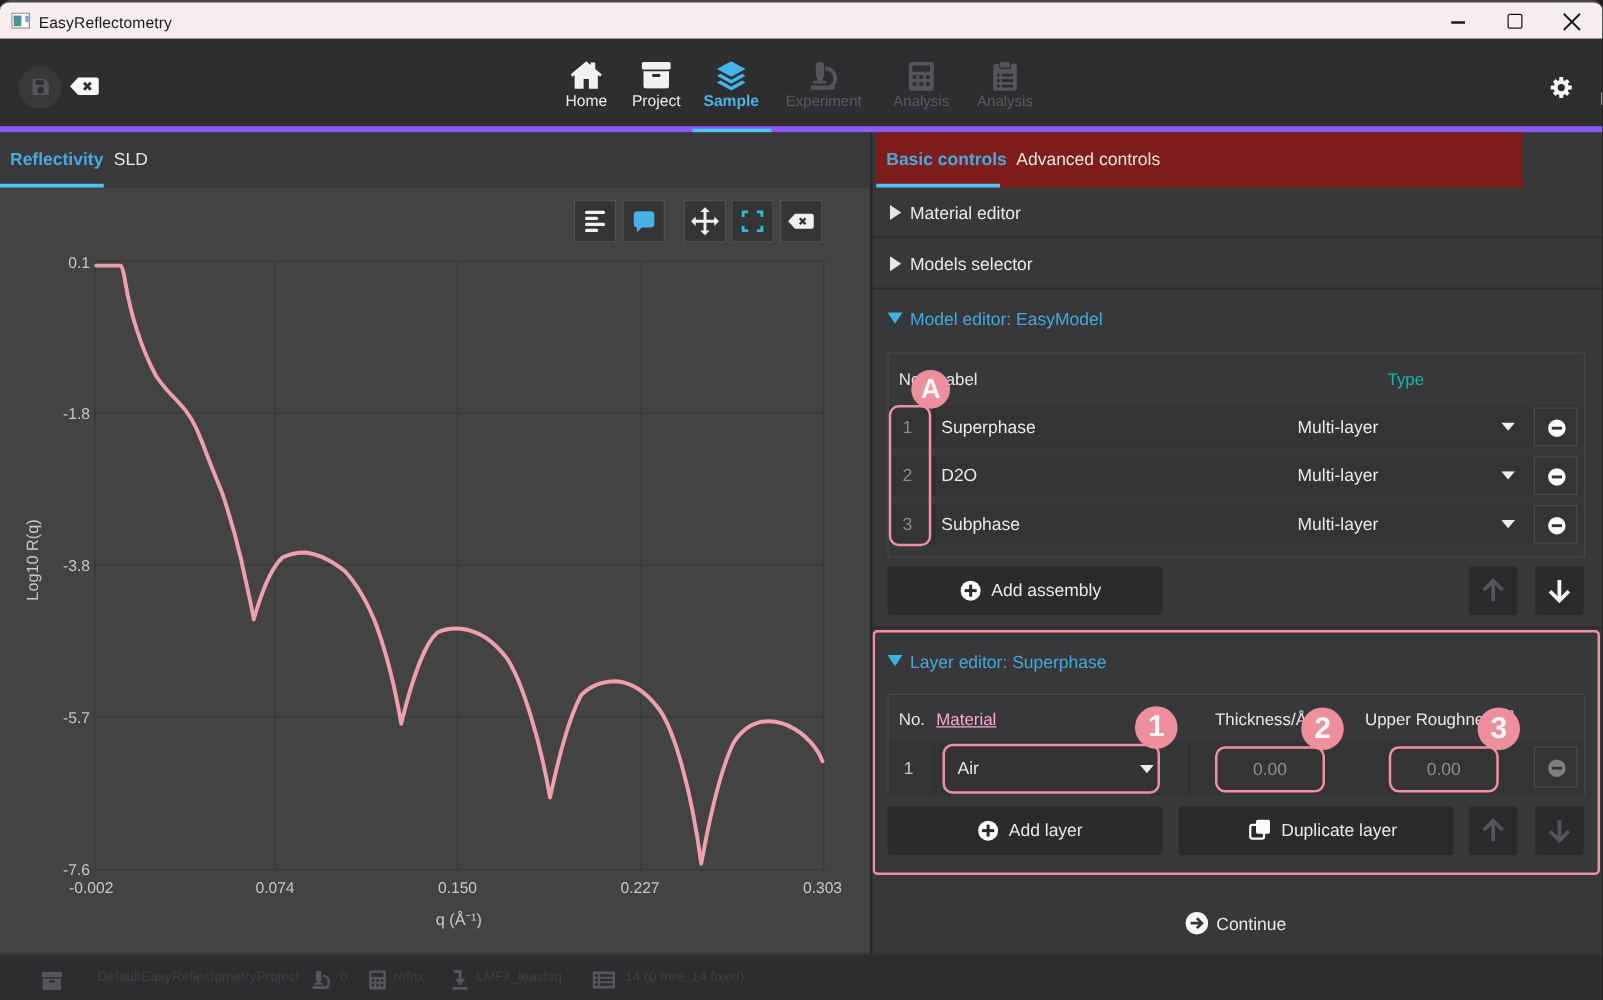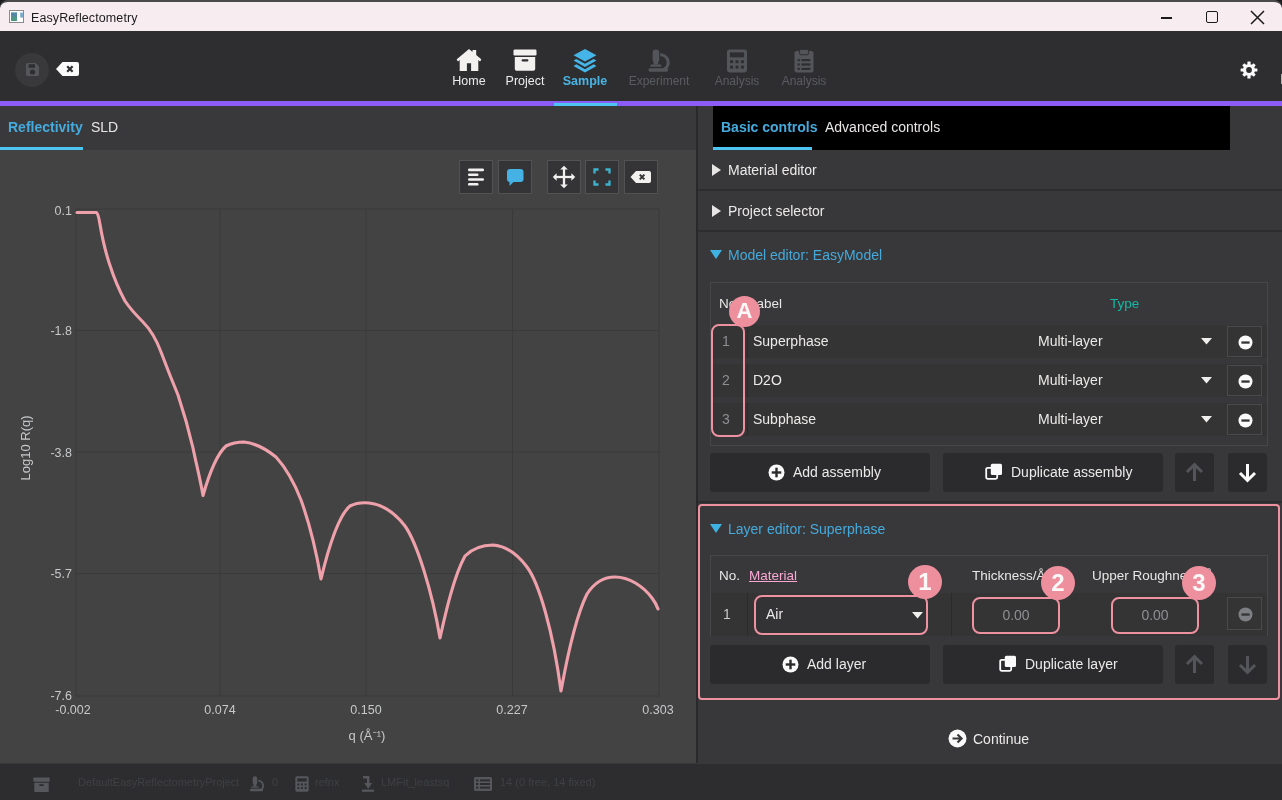--- a/index.html
+++ b/index.html
@@ -19,21 +19,21 @@
   .nav .lbl { position:absolute; top:43px; width:100%; font-size:12.5px; }
   .nav svg { position:absolute; top:18px; left:50%; transform:translateX(-50%); }
   .nav.on .lbl { color:#49b4e4; }
   .nav.off .lbl { color:#5b5c61; font-size:12px; }
   .nav.reg .lbl { color:#eceaea; }
   #sampleline { position:absolute; left:554px; top:72px; width:63px; height:3px; background:#4cc5f3; }
   
   #leftpanel { position:absolute; left:0; top:106px; width:697px; height:657px; background:#434344; }
   #lp-tabs { position:absolute; left:0; top:0; width:697px; height:44px; background:#39393b; }
   #rightpanel { position:absolute; left:697px; top:106px; width:585px; height:657px; background:#38383a; }
-  #rp-tabs { position:absolute; left:16px; top:0; width:517px; height:44px; background:#000000; }
+  #rp-tabs { position:absolute; left:4px; top:0; width:517px; height:44px; background:#7f1d1d; }
   .tabsel { color:#45abde; font-weight:bold; font-size:14px; }
   .tabnorm { color:#e9e6e4; font-size:14px; }
   .tabline { position:absolute; height:3px; background:#4cc5f3; }
   
   .secrow { position:absolute; left:0; width:585px; height:41px; border-bottom:2px solid #2d2d2f; }
   .sectitle { position:absolute; left:31px; top:12px; font-size:14px; color:#eceae8; }
   .sectitle.blue { color:#45a9db; }
   .tri-r { position:absolute; left:15px; top:14px; width:0; height:0; border-left:9px solid #e8e6e4; border-top:6px solid transparent; border-bottom:6px solid transparent; }
   .tri-d { position:absolute; left:13px; top:16px; width:0; height:0; border-top:9px solid #3eb3e2; border-left:6px solid transparent; border-right:6px solid transparent; }
   
@@ -264,21 +264,21 @@
     </div>
     <div id="rp-content">
 
       <div class="secrow" style="top:44px;">
         <div class="tri-r"></div>
         <div class="sectitle">Material editor</div>
       </div>
 
       <div class="secrow" style="top:85px;">
         <div class="tri-r"></div>
-        <div class="sectitle">Project selector</div>
+        <div class="sectitle">Models selector</div>
       </div>
 
       <div class="abs" style="left:0;top:126px;width:585px;height:270px;">
         <div class="tri-d" style="top:18px;"></div>
         <div class="sectitle blue" style="top:15px;">Model editor: EasyModel</div>
 
         <div class="abs" style="left:13px;top:50px;width:558px;height:164px;background:#38383a;border:1px solid #47474a;">
           <div class="abs" style="left:8px;top:13px;font-size:13.5px;color:#e9e7e5;">No.</div>
           <div class="abs" style="left:38px;top:13px;font-size:13.5px;color:#e9e7e5;">Label</div>
           <div class="abs" style="left:399px;top:13px;font-size:13.5px;color:#14b8a6;">Type</div>
@@ -333,27 +333,20 @@
         <div class="badge" style="left:32px;top:64px;font-size:22px;line-height:30px;">A</div>
 
         <div class="btn" style="left:13px;top:221px;width:220px;height:39px;">
           <svg class="abs" style="left:58px;top:11px;" width="17" height="17" viewBox="0 0 17 17">
               <circle cx="8.5" cy="8.5" r="8" fill="#fbfafa"></circle>
               <rect x="3.7" y="7.3" width="9.6" height="2.4" fill="#2b2b2d"></rect>
               <rect x="7.3" y="3.7" width="2.4" height="9.6" fill="#2b2b2d"></rect>
             </svg>
           <div class="txt" style="left:83px;">Add assembly</div>
         </div>
-        <div class="btn" style="left:246px;top:221px;width:220px;height:39px;">
-          <svg class="abs" style="left:42px;top:10px;" width="18" height="18" viewBox="0 0 18 18">
-            <rect x="1.2" y="4.8" width="11" height="11" rx="1.5" fill="none" stroke="#fbfafa" stroke-width="1.8"></rect>
-            <rect x="5.8" y="0.8" width="11.2" height="11.2" rx="1.5" fill="#fbfafa"></rect>
-          </svg>
-          <div class="txt" style="left:68px;">Duplicate assembly</div>
-        </div>
         <div class="sqbtn" style="left:478px;top:221px;">
           <svg class="abs" style="left:8px;top:8px;" width="23" height="23" viewBox="0 0 23 23">
               <g stroke="#54555a" stroke-width="3" fill="none">
                 <line x1="11.5" y1="20" x2="11.5" y2="5"></line>
                 <path d="M4 11 L11.5 3.5 L19 11"></path>
               </g>
             </svg>
         </div>
         <div class="sqbtn" style="left:531px;top:221px;">
           <svg class="abs" style="left:8px;top:8px;" width="23" height="23" viewBox="0 0 23 23">

